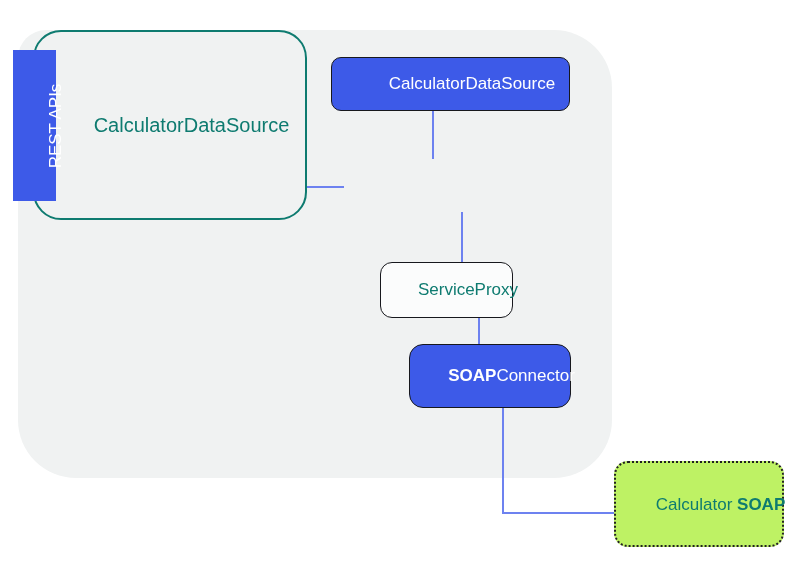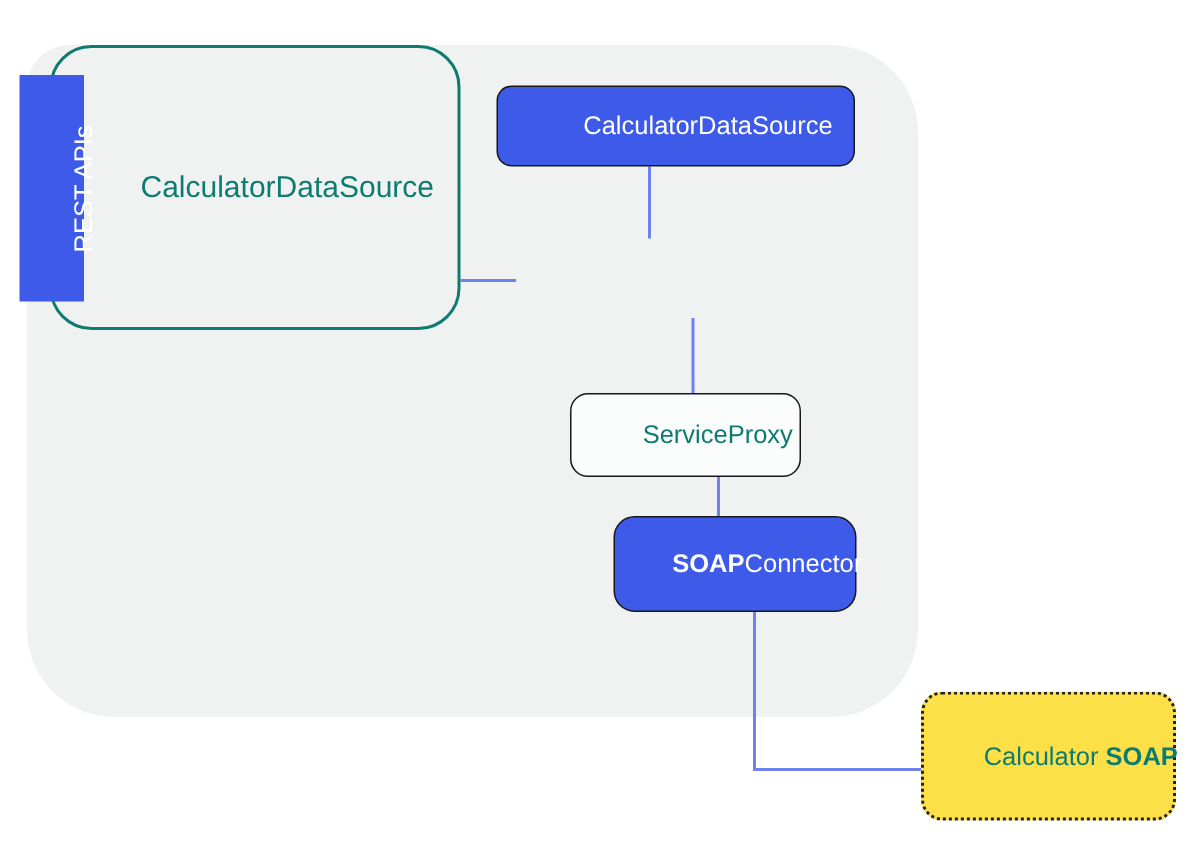--- a/index.html
+++ b/index.html
@@ -63,40 +63,40 @@
   .node-provider{
     left:343px;top:158px;width:239px;height:55px;
     background:var(--node-white);
     border:1.3px solid var(--ink);
     border-radius:10px;
     color:var(--teal);
     font-size:17px;
     z-index:3;
   }
   .node-proxy{
-    left:380px;top:262px;width:154px;height:56px;
+    left:380px;top:262px;width:133px;height:56px;
     background:var(--node-white);
     border:1.3px solid var(--ink);
     border-radius:12px;
     color:var(--teal);
     font-size:17px;
     z-index:3;
   }
   .node-soapconnector{
     left:409px;top:344px;width:162px;height:64px;
     background:var(--blue);
     border:1.5px solid var(--ink);
     border-radius:14px;
     color:#ffffff;
     font-size:17px;
     z-index:3;
   }
   .node-soapservice{
     left:614px;top:461px;width:170px;height:86px;
-    background:#fde047;
+    background:#bef264;
     border:2px dotted #222222;
     border-radius:14px;
     color:var(--teal);
     font-size:17px;
     line-height:25px;
     z-index:3;
     flex-direction:column;
   }
   .bold{font-weight:bold;}
   .gap-left{margin-left:0.28em;}

